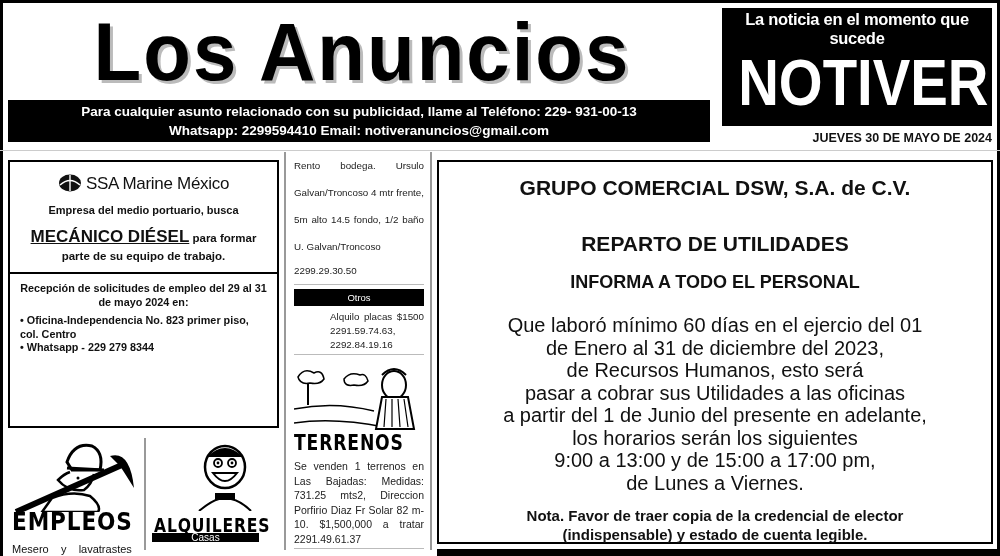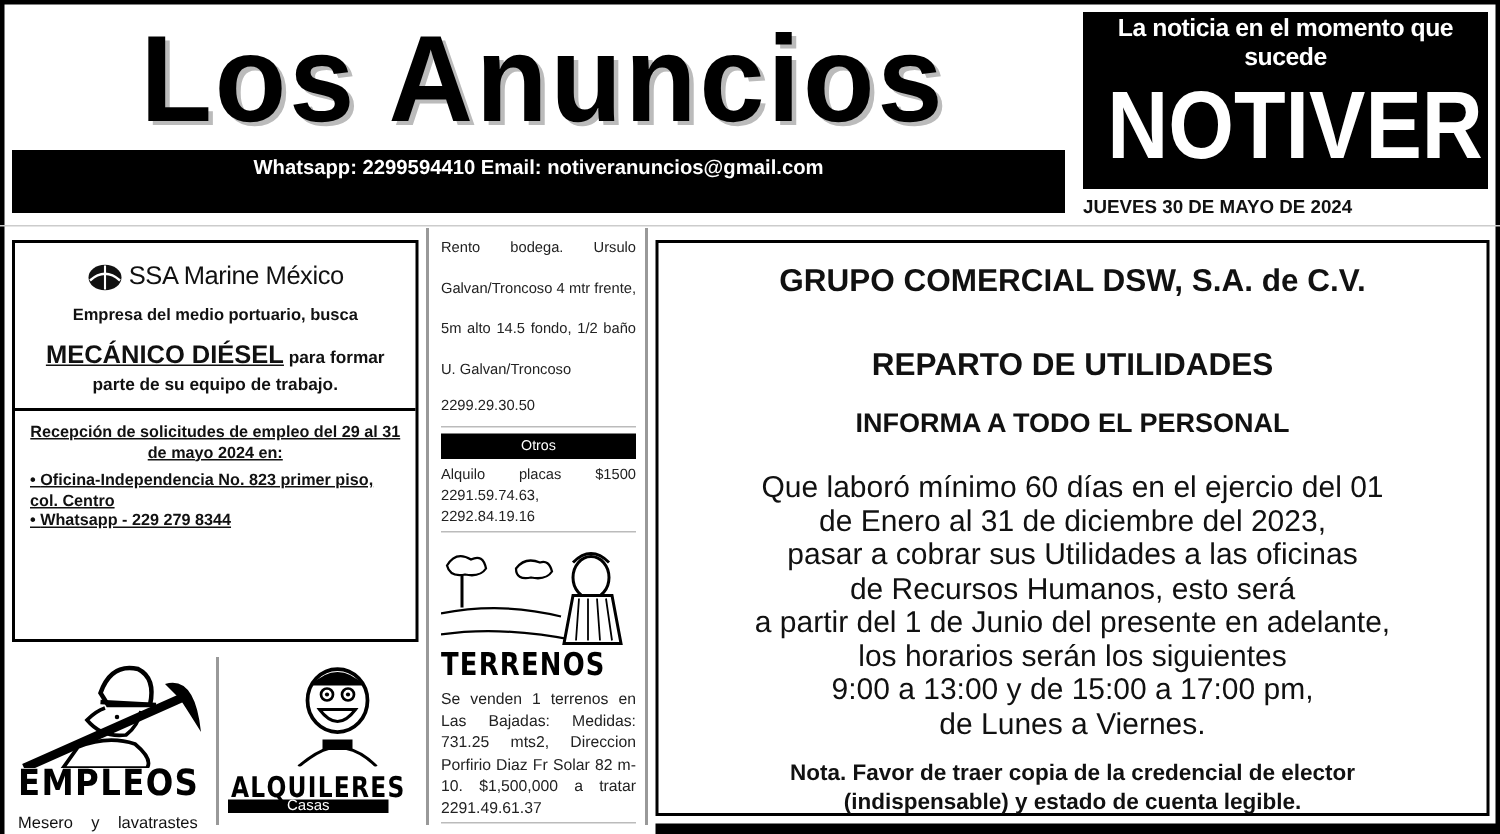--- a/index.html
+++ b/index.html
@@ -16,54 +16,54 @@
            text-shadow: 3px 3px 0 #bbb; transform: scaleY(1.05); font-stretch: condensed; }
   .contact-bar { position: absolute; left: 8px; top: 100px; width: 702px; height: 42px;
                  background: #000; color: #fff; text-align: center; font-size: 13.5px;
                  font-weight: bold; line-height: 19px; padding-top: 2px; }
 
   .notiver-box { position: absolute; left: 722px; top: 8px; width: 270px; height: 118px;
                  background: #000; color: #fff; text-align: center; }
   .notiver-tag { font-size: 16.5px; font-weight: bold; padding-top: 2px; letter-spacing: -0.3px; }
   .notiver-name { font-size: 64px; font-weight: 900; line-height: 70px; letter-spacing: 0px;
                   transform: scaleX(0.88); }
-  .date { position: absolute; left: 722px; top: 131px; width: 270px; text-align: left;
+  .date { position: absolute; left: 722px; top: 131px; width: 270px; text-align: right;
           font-size: 12.5px; font-weight: bold; }
 
   .rule { position: absolute; left: 0; top: 150px; width: 1000px; height: 1px; background: #ccc; }
 
   
   .ssa { position: absolute; left: 8px; top: 160px; width: 271px; height: 268px;
          border: 2px solid #000; }
   .ssa-top { height: 112px; border-bottom: 2px solid #000; text-align: center; }
-  .ssa-logo { display: flex; align-items: flex-end; justify-content: center; gap: 4px;
+  .ssa-logo { display: flex; align-items: flex-start; justify-content: center; gap: 4px;
               padding-top: 12px; font-size: 17px; letter-spacing: -0.3px; }
   .ssa-logo .mark { width: 24px; height: 18px; }
   .ssa-seek { font-size: 11px; font-weight: bold; margin-top: 10px; }
   .ssa-job { margin-top: 12px; font-size: 11.5px; font-weight: bold; line-height: 18px; }
   .ssa-job .big { font-size: 17px; text-decoration: underline; font-weight: 900; }
   .ssa-mid { height: 68px; border-bottom: 2px solid #000; padding: 6px 8px 0 8px;
              font-size: 10.8px; font-weight: bold; line-height: 13.5px; text-align: justify; }
-  .ssa-bot { padding: 8px 10px 0 10px; font-size: 10.8px; font-weight: bold; line-height: 13.5px; text-decoration: underline; }
+  .ssa-bot { padding: 8px 10px 0 10px; font-size: 10.8px; font-weight: bold; line-height: 13.5px; }
   .ssa-bot .center { text-align: center; }
   .ssa-bot ul { list-style: none; margin-top: 5px; }
   .ssa-bot li::before { content: "• "; }
 
   
   .vline { position: absolute; width: 2px; background: #999; }
   .cartoon { position: absolute; }
   .cartoon-label { position: absolute; font-weight: 900; font-family: "DejaVu Sans", sans-serif;
                    letter-spacing: 1px; color: #000; }
   .snippet { position: absolute; font-size: 11px; text-align: right; }
   .black-bar { position: absolute; background: #000; color: #fff; text-align: center; font-size: 10px; }
 
   
   .mid-col { position: absolute; left: 294px; top: 152px; width: 130px; }
   .classified { font-size: 9.8px; line-height: 27px; text-align: justify; color: #222; }
-  .classified.tight { line-height: 14px; }
+  .classified.tight { line-height: 14px; margin-left: 36px; }
   .sep { height: 1px; background: #bbb; margin: 2px 0 4px 0; }
   .section-bar { background: #000; color: #fff; text-align: center; font-size: 9.5px; height: 17px;
                  line-height: 17px; margin-bottom: 4px; }
 
   
   .main-ad { position: absolute; left: 437px; top: 160px; width: 556px; height: 384px;
              border: 2px solid #000; text-align: center; color: #111; }
   .main-ad .h1 { font-size: 21px; font-weight: bold; margin-top: 14px; }
   .main-ad .h2 { font-size: 21px; font-weight: bold; margin-top: 32px; }
   .main-ad .h3 { font-size: 18px; font-weight: bold; margin-top: 16px; }
@@ -71,20 +71,21 @@
   .main-ad .note { font-size: 15px; font-weight: bold; line-height: 19px; margin-top: 12px; }
   .bottom-rule { position: absolute; left: 0; top: 549px; width: 1000px; height: 7px; background: #000; }
 </style>
 </head>
 <body>
 
 <div class="frame"></div>
 
 <div class="title">Los Anuncios</div>
 <div class="contact-bar">
+  <div>Para cualquier asunto relacionado con su publicidad, llame al  Teléfono: 229- 931-00-13</div>
   <div>Whatsapp: 2299594410 Email: notiveranuncios@gmail.com</div>
 </div>
 
 <div class="notiver-box">
   <div class="notiver-tag">La noticia en el momento que sucede</div>
   <div class="notiver-name">NOTIVER</div>
 </div>
 <div class="date">JUEVES 30 DE MAYO DE 2024</div>
 
 <div class="rule"></div>
@@ -167,22 +168,22 @@
   <div class="sep"></div>
 </div>
 
 <div class="main-ad">
   <div class="h1">GRUPO COMERCIAL DSW, S.A. de C.V.</div>
   <div class="h2">REPARTO DE UTILIDADES</div>
   <div class="h3">INFORMA A TODO EL PERSONAL</div>
   <div class="body">
     <div>Que laboró mínimo 60 días en el ejercio del 01</div>
     <div>de Enero al 31 de diciembre del 2023,</div>
+    <div>de Recursos Humanos, esto será</div>
     <div>pasar a cobrar sus Utilidades a las oficinas</div>
-    <div>de Recursos Humanos, esto será</div>
     <div>a partir del 1 de Junio del presente en adelante,</div>
     <div>los horarios serán los siguientes</div>
     <div>9:00 a 13:00 y de 15:00 a 17:00 pm,</div>
     <div>de Lunes a Viernes.</div>
   </div>
   <div class="note">
     <div>Nota. Favor  de traer copia de la credencial de elector</div>
     <div>(indispensable) y estado de cuenta legible.</div>
   </div>
 </div>

